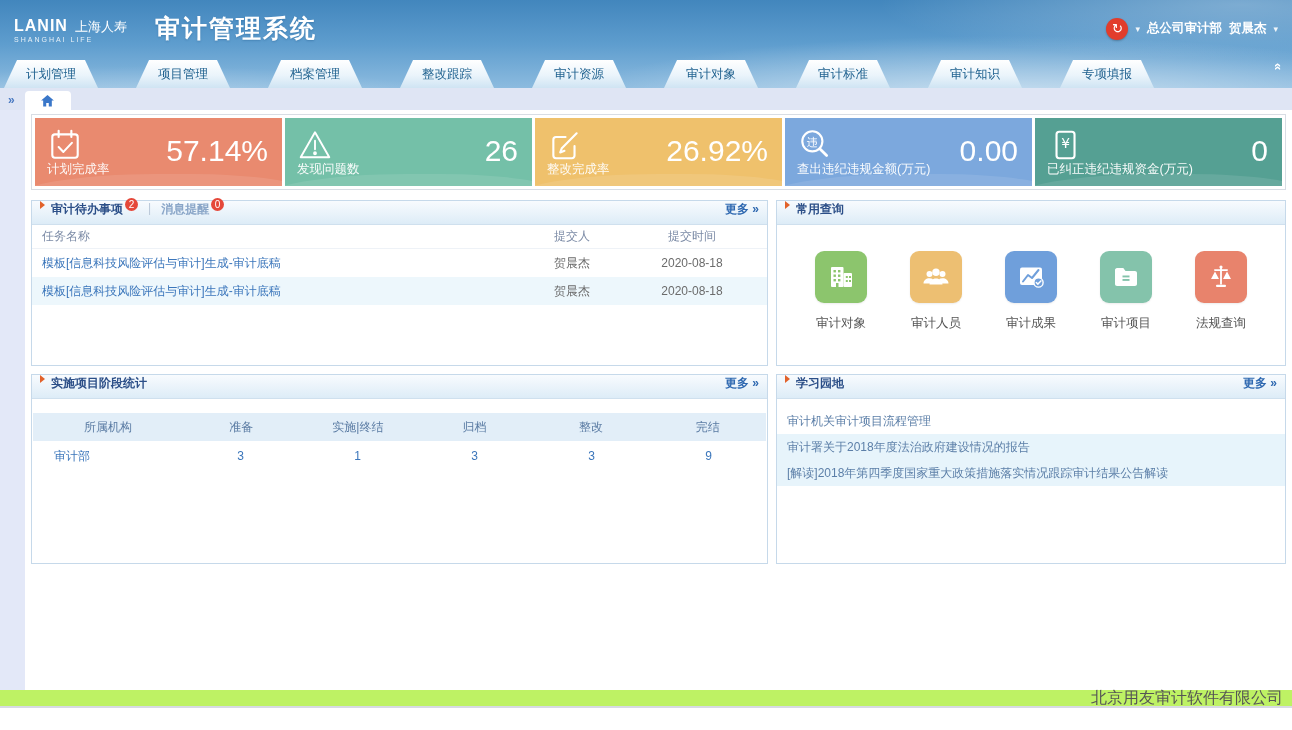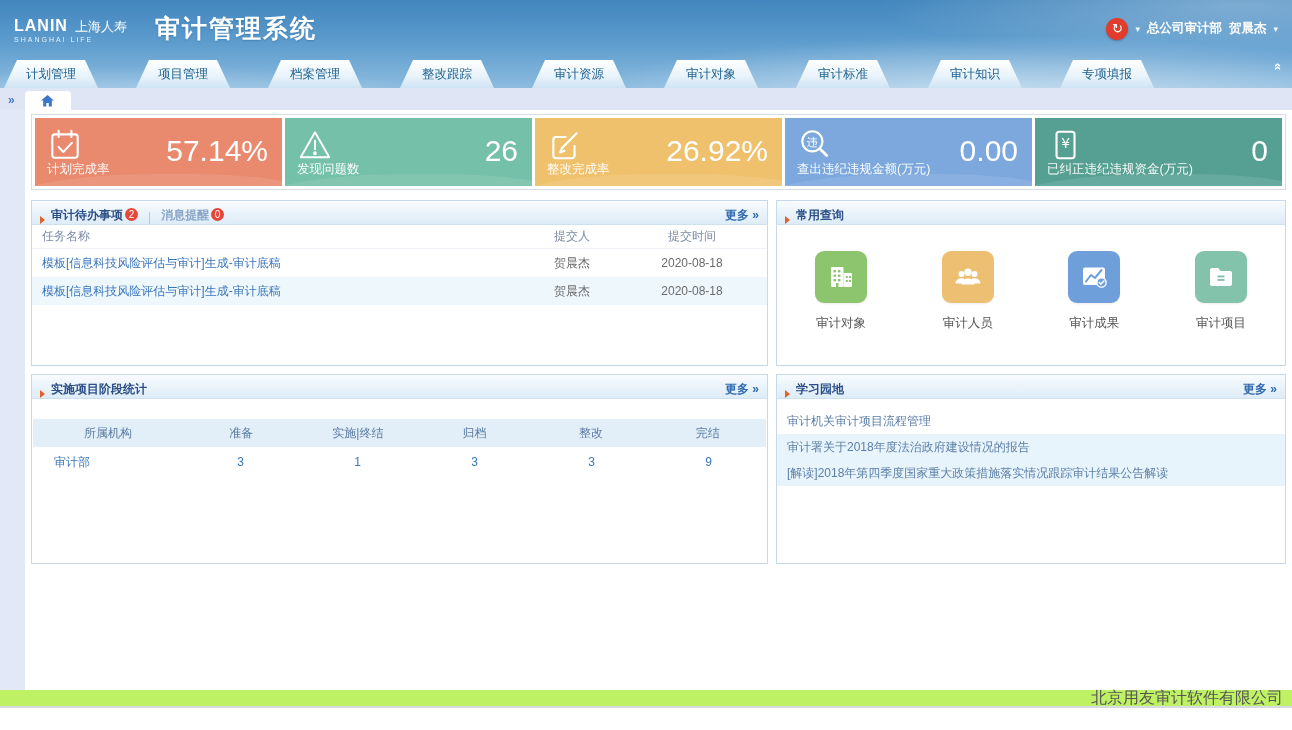--- a/index.html
+++ b/index.html
@@ -56,21 +56,21 @@
     background:rgba(255,255,255,.10); border-radius:50% 40% 0 0 / 100% 70% 0 0; }
   .card-icon { position:absolute; top:9px; left:12px; }
   .card-value { position:absolute; top:16px; right:14px; font-size:30px; font-weight:normal; }
   .card-label { position:absolute; bottom:8px; left:12px; font-size:12.5px; opacity:.95; }
   
   .columns { display:flex; gap:8px; align-items:flex-start; }
   .col-left { width:737px; flex:none; }
   .col-right { flex:1; }
   .panel { border:1px solid #c6d9ea; background:#fff; margin-bottom:8px; }
   .panel-header { height:24px; background:linear-gradient(180deg,#f8fbfe 0%, #ddecf7 100%);
-    border-bottom:1px solid #cfe0ee; display:flex; align-items:flex-end; padding:0 8px;
+    border-bottom:1px solid #cfe0ee; display:flex; align-items:flex-start; padding:0 8px;
     color:#2c4f88; font-weight:bold; }
   .bullet { width:0; height:0; border-left:5px solid #e2622b; border-top:4px solid transparent;
     border-bottom:4px solid transparent; margin-right:6px; }
   .hdr-divider { color:#b9c6d8; font-weight:normal; margin:0 10px; }
   .hdr-secondary { color:#8aa6c8; font-weight:bold; cursor:pointer; }
   .badge { display:inline-block; min-width:13px; height:13px; border-radius:7px; background:#e5483a;
     color:#fff; font-size:10px; line-height:13px; text-align:center; font-weight:normal;
     margin-left:2px; position:relative; top:-3px; padding:0 1px; }
   .more { margin-left:auto; color:#2e68b0; font-weight:bold; cursor:pointer; }
   
@@ -78,21 +78,21 @@
   .t-head { display:flex; height:24px; align-items:center; color:#7c8ba6; padding:0 10px;
     border-bottom:1px solid #eef2f7; }
   .c-task { flex:1; text-align:left; }
   .c-sub { width:110px; text-align:center; }
   .c-time { width:130px; text-align:center; }
   .t-row { display:flex; height:28px; align-items:center; padding:0 10px; }
   .t-row.alt { background:#edf7fc; }
   .t-row .c-task { color:#3b76bb; cursor:pointer; overflow:hidden; white-space:nowrap; }
   .t-row .c-sub, .t-row .c-time { color:#6b6b6b; }
   
-  .stage-body { height:164px; padding-top:20px; }
+  .stage-body { height:164px; padding-top:14px; }
   .s-head { display:flex; height:28px; align-items:center; background:#e2eef8; color:#5a7ba3; margin:0 1px; }
   .s-row { display:flex; height:30px; align-items:center; }
   .s-cell { flex:1; text-align:center; }
   .s-cell.first { flex:none; width:150px; text-align:left; padding-left:22px; }
   .s-row .s-cell { color:#3b76bb; cursor:pointer; }
   
   .query-body { height:140px; display:flex; justify-content:space-between; padding:26px 22px 0; }
   .q-tile { width:84px; text-align:center; cursor:pointer; }
   .q-icon { width:52px; height:52px; border-radius:9px; margin:0 auto; display:flex;
     align-items:center; justify-content:center; box-shadow:0 1px 2px rgba(0,0,0,.08); }
@@ -331,20 +331,33 @@
           <div class="q-tile">
             <div class="q-icon" style="background: rgb(132, 195, 171); --tile: #84c3ab;">
               <svg width="30" height="30" viewBox="0 0 30 30">
                 <path d="M4 8.2C4 7 4.8 6 6.1 6h6.2l2.2 3h9.4c1.2 0 2.1.9 2.1 2.1V22c0 1.2-.9 2-2.1 2H6.1C4.8 24 4 23.2 4 22z" fill="#fff"></path>
                 <rect x="11.5" y="13.5" width="7" height="1.9" style="fill:var(--tile)"></rect>
                 <rect x="11.5" y="17" width="7" height="1.9" style="fill:var(--tile)"></rect>
               </svg>
             </div>
             <div class="q-label">审计项目</div>
           </div>
+          <div class="q-tile">
+            <div class="q-icon" style="background: rgb(232, 131, 108); --tile: #e8836c;">
+              <svg width="30" height="30" viewBox="0 0 30 30" fill="#fff">
+                <circle cx="15" cy="5" r="1.6"></circle>
+                <rect x="14.1" y="5.5" width="1.8" height="17"></rect>
+                <rect x="8" y="7.2" width="14" height="1.7" rx="0.8"></rect>
+                <path d="M9 9.5l-4 7.5h8z"></path>
+                  <path d="M21 9.5l-4 7.5h8z"></path>
+                <rect x="10" y="22.8" width="10" height="2.2" rx="1"></rect>
+              </svg>
+            </div>
+            <div class="q-label">法规查询</div>
+          </div>
         </div>
       </div>
 
       <div class="panel">
         <div class="panel-header">
           <span class="bullet"></span>
           <span>学习园地</span>
           <span class="more">更多 »</span>
         </div>
         <div class="learn-body">

